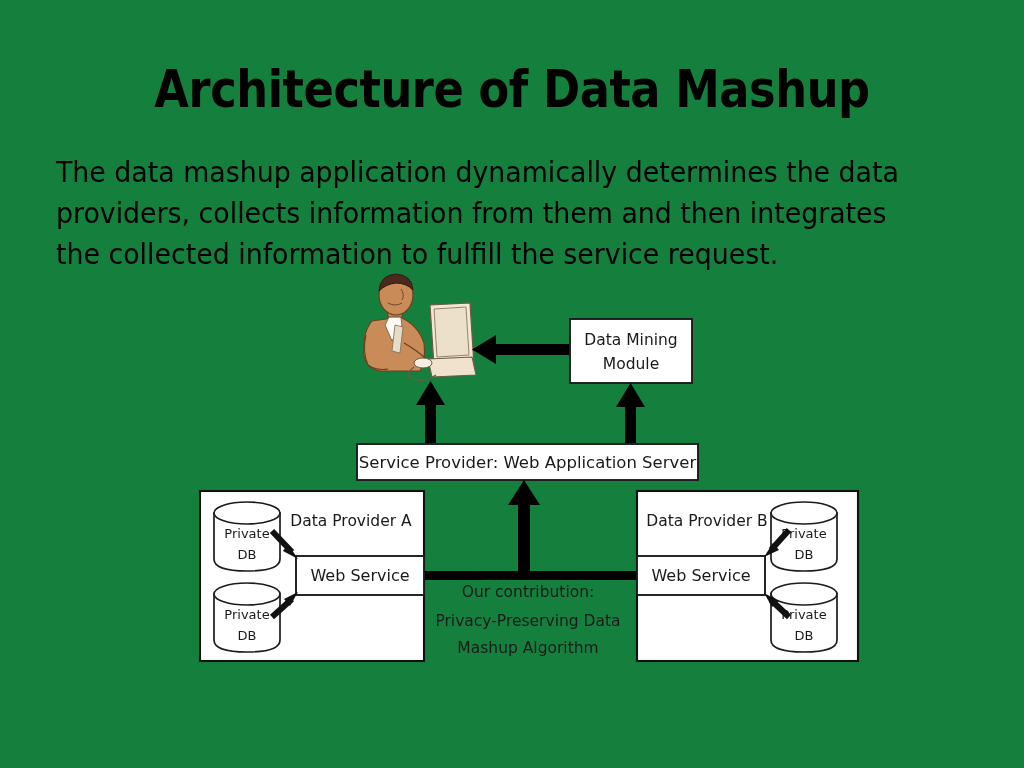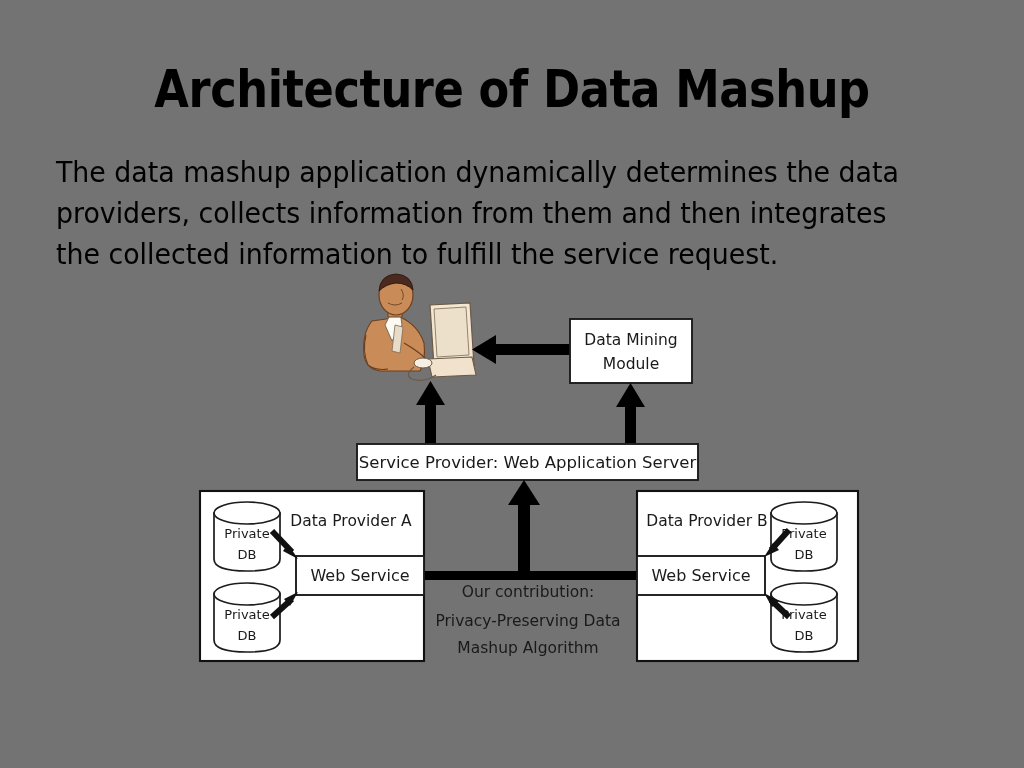--- a/index.html
+++ b/index.html
@@ -12,21 +12,21 @@
     width: 1024px;
     height: 768px;
     overflow: hidden;
     font-family: "Liberation Sans", sans-serif;
     color: #000000;
     position: relative;
   }
   .slide {
     position: absolute;
     inset: 0;
-    background: #737373;
+    background: #15803d;
   }
   .slide-title {
     position: absolute;
     left: 0;
     top: 58px;
     width: 1024px;
     text-align: center;
     font-family: "DejaVu Sans", sans-serif;
     font-weight: bold;
     font-size: 52px;

